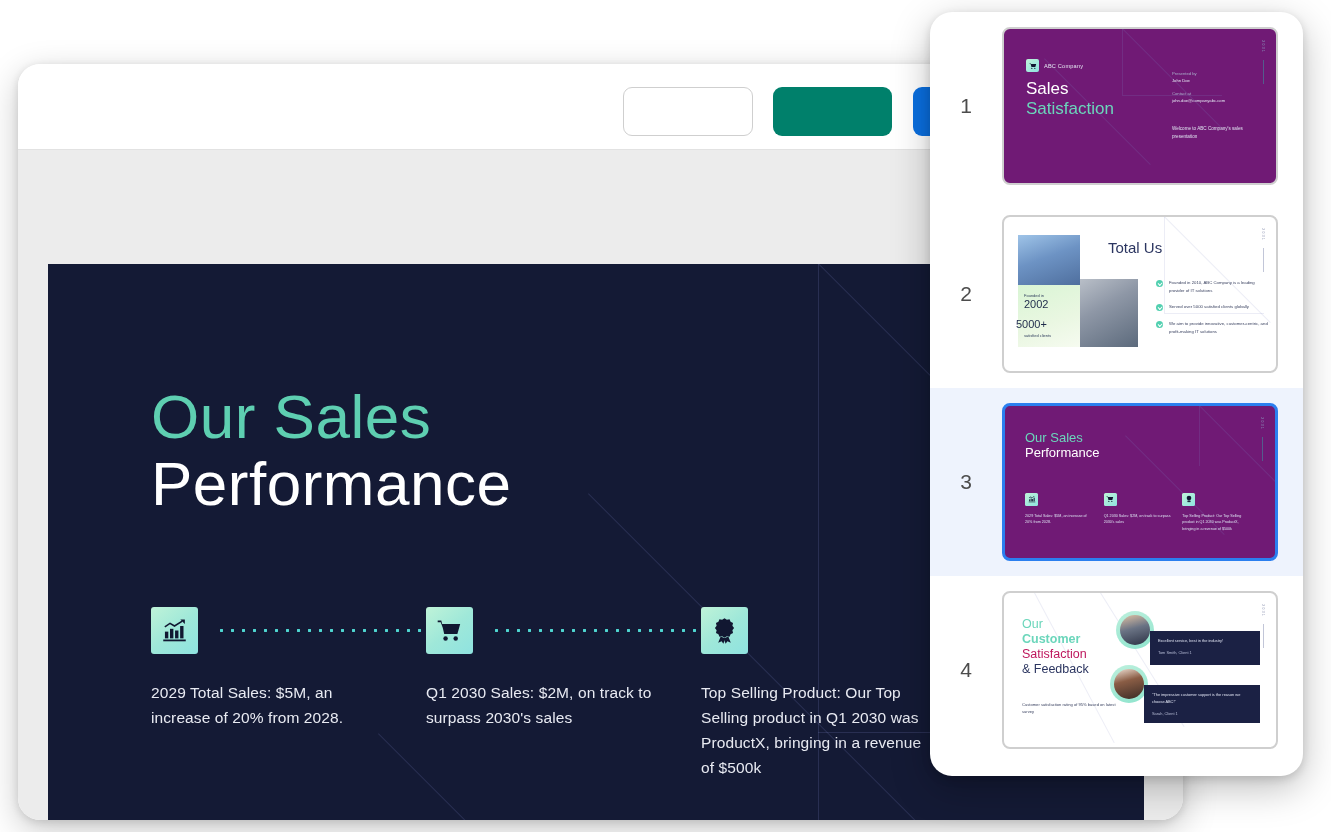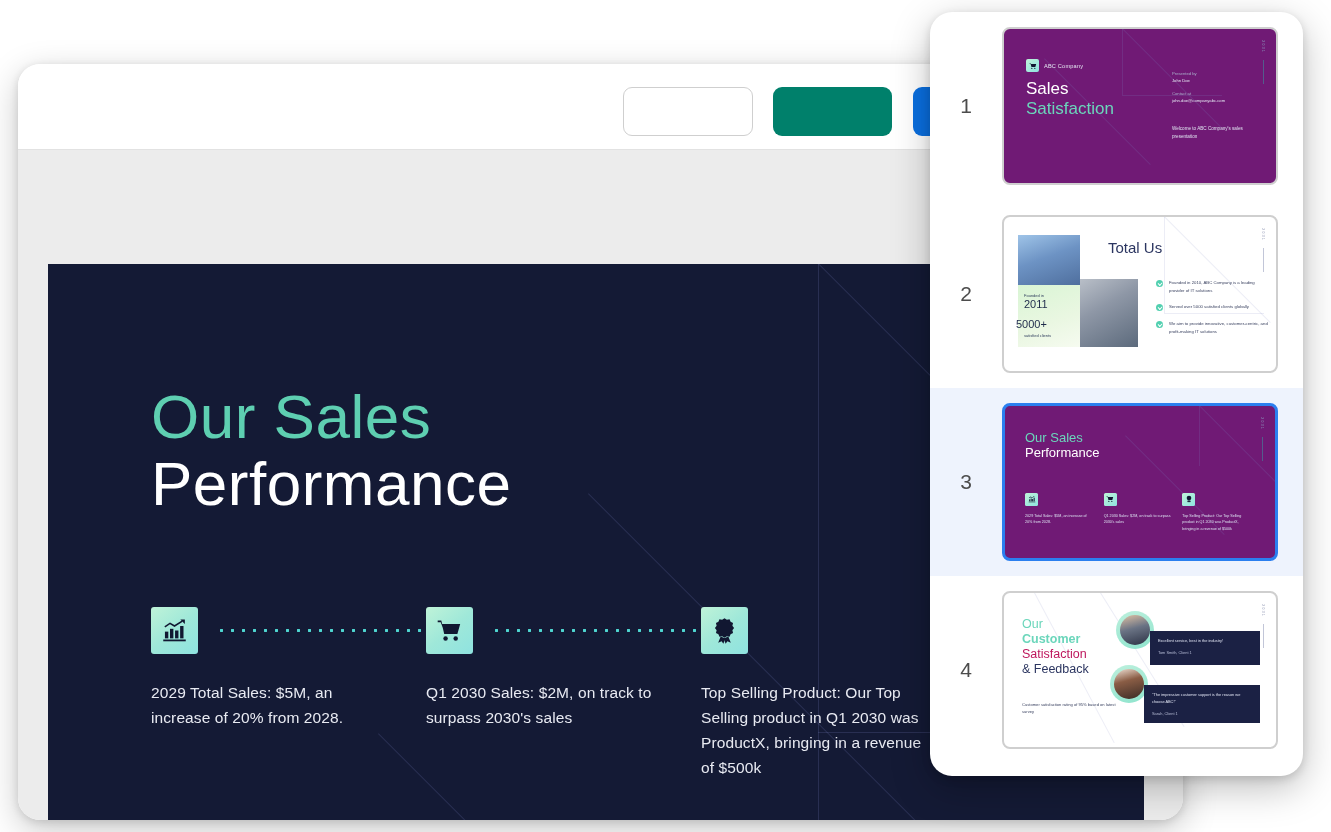--- a/index.html
+++ b/index.html
@@ -425,21 +425,21 @@
   <div class="thumb-row">
     <div class="thumb-num">2</div>
     <div class="thumb-card light">
       <div class="tdeco-light" style="left:160px;top:0;width:1px;height:96px;"></div>
       <div class="tdeco-light" style="left:160px;top:96px;width:100px;height:1px;"></div>
       <div class="tdeco-light" style="left:160px;top:0;width:1px;height:150px;transform:rotate(-45deg);transform-origin:top left;"></div>
 
       <div id="t2-img-a"></div>
       <div id="t2-grad"></div>
       <div id="t2-g-l1">Founded in</div>
-      <div id="t2-g-v1">2011</div>
+      <div id="t2-g-v1">2002</div>
       <div id="t2-g-v2">5000+</div>
       <div id="t2-g-l2">satisfied clients</div>
       <div id="t2-img-b"></div>
       <div id="t2-title">Total Us</div>
 
       <div id="t2-bullets">
         <div class="t2-bullet">
           <div class="t2-check"></div>
           <div class="t2-btext">Founded in 2010, ABC Company is a leading provider of IT solutions</div>
         </div>

